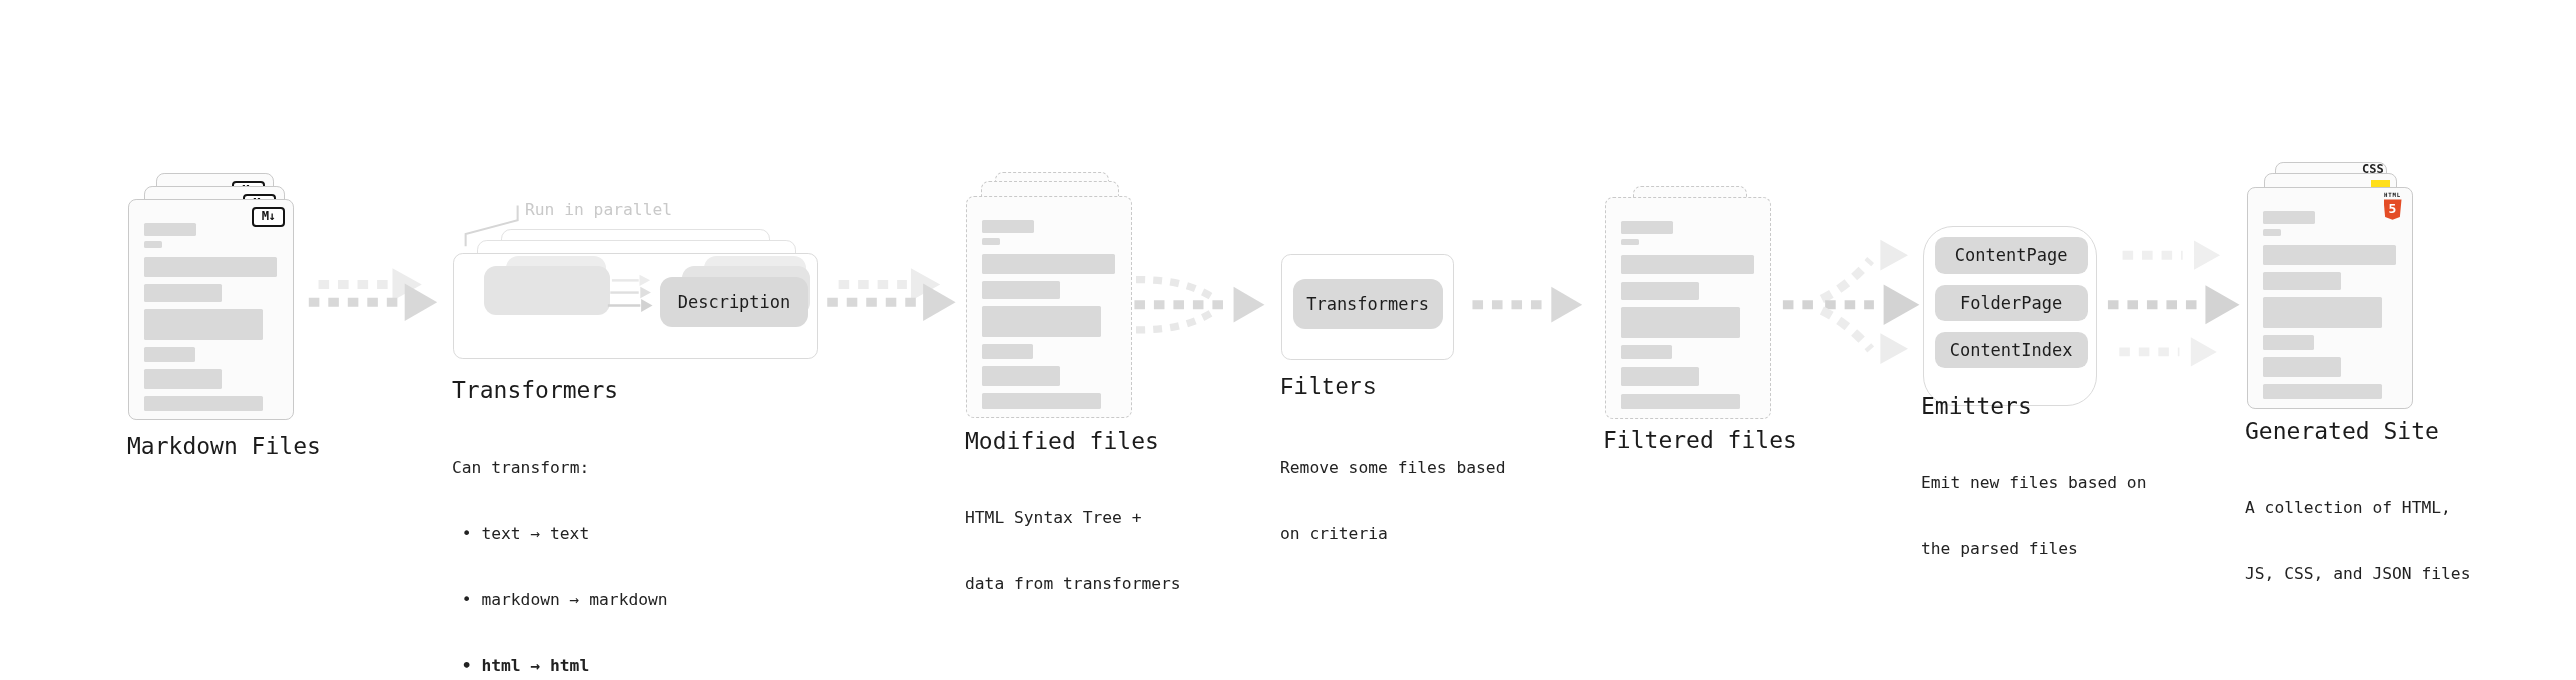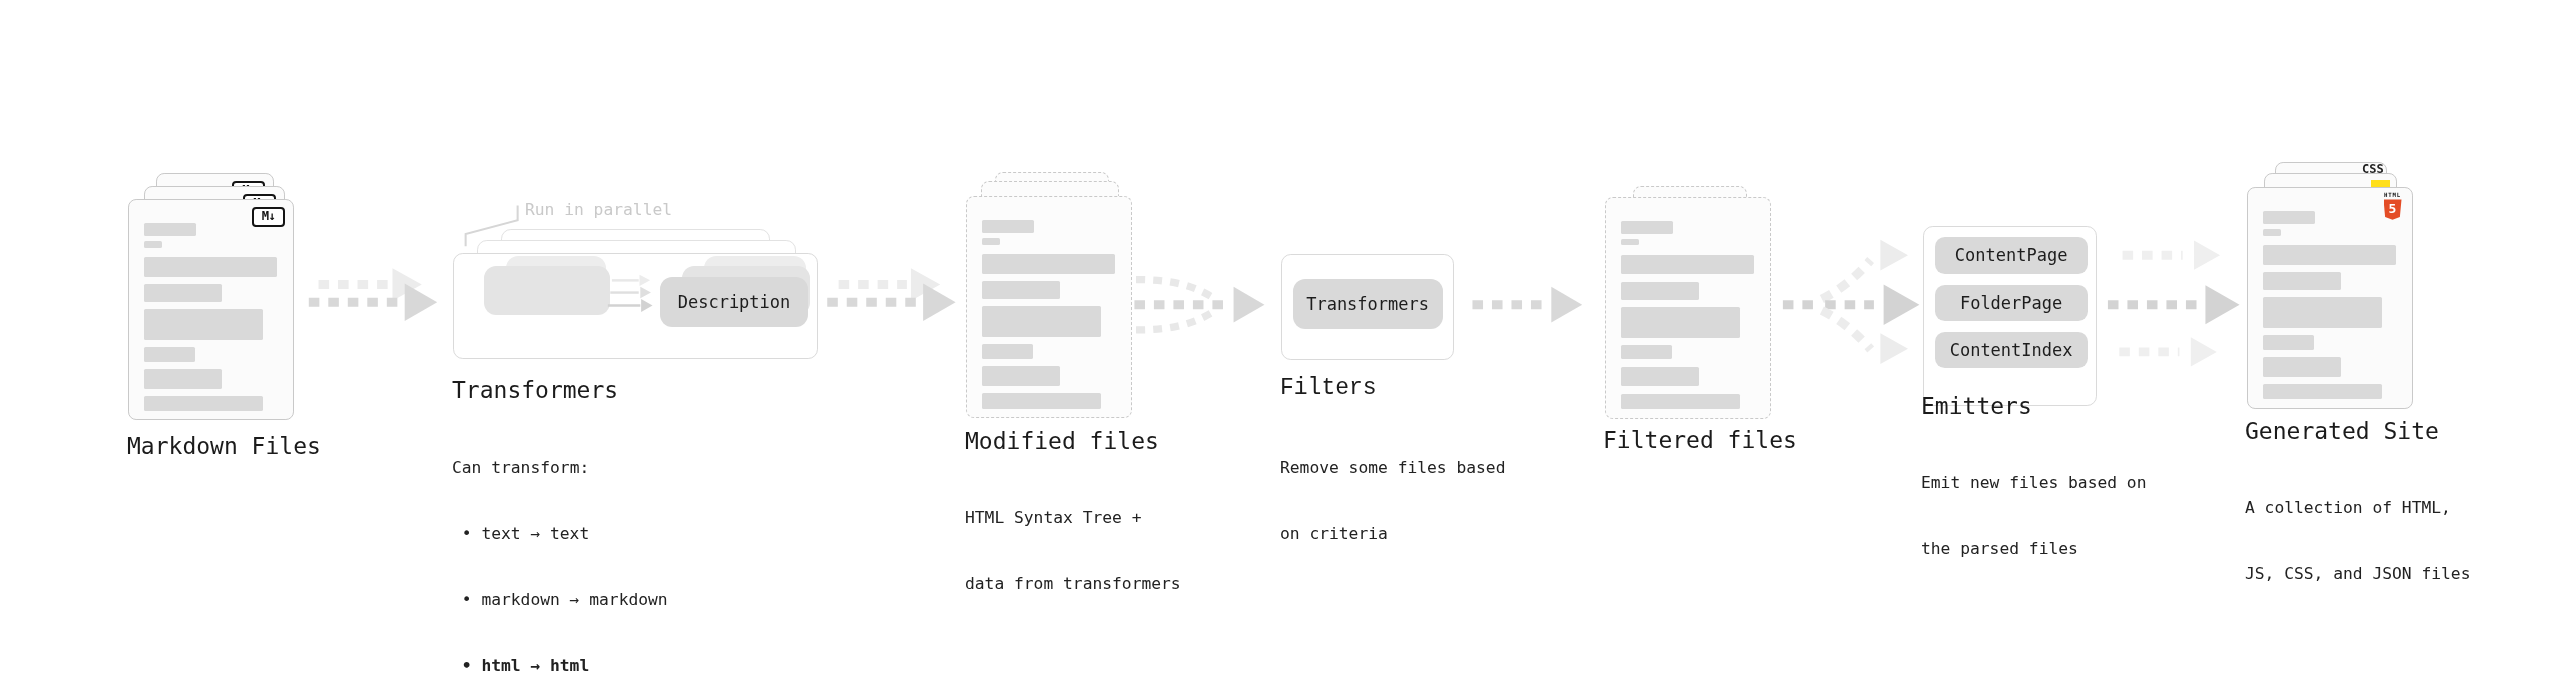--- a/index.html
+++ b/index.html
@@ -216,21 +216,21 @@
       <div class="bar b4"></div>
       <div class="bar b5"></div>
       <div class="bar b6"></div>
       <div class="bar b7"></div>
       <div class="bar b8"></div>
     </div>
   </div>
 </div>
 <div class="stage-title" style="left:1603px;top:427px;">Filtered files</div>
 
-<div class="container-box" style="left:1923px;top:226px;width:174px;height:180px;">
+<div class="container-box" style="left:1923px;top:226px;width:174px;height:180px;border-radius:30px;">
   <div class="pill small" style="left:10.6px;top:9.8px;width:153px;height:37px;">ContentPage</div>
   <div class="pill small" style="left:10.6px;top:58px;width:153px;height:36px;">FolderPage</div>
   <div class="pill small" style="left:10.6px;top:105px;width:153px;height:36px;">ContentIndex</div>
 </div>
 <div class="stage-title" style="left:1921px;top:393px;">Emitters</div>
 <div class="stage-body" style="left:1921px;top:428px;">
   <div>Emit new files based on</div>
   <div>the parsed files</div>
 </div>
 

